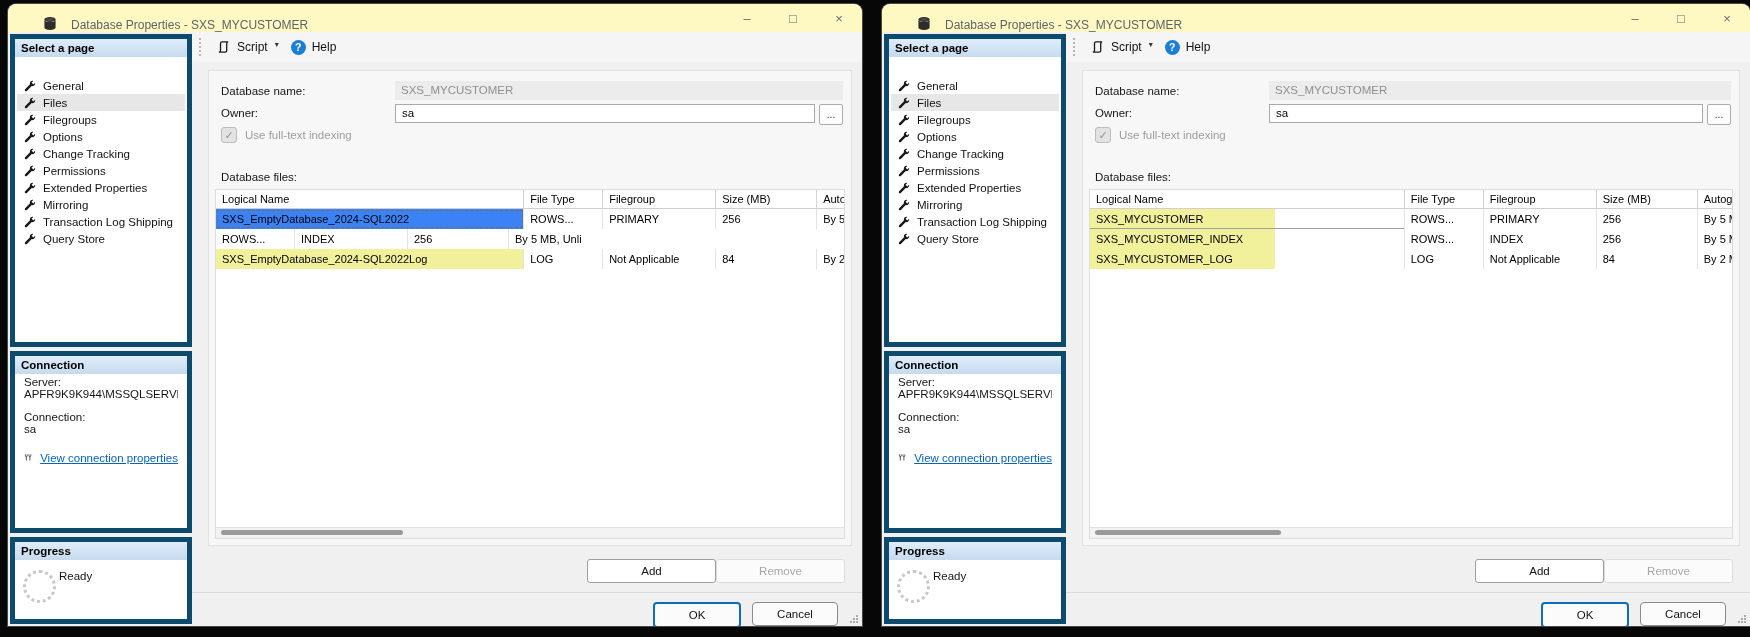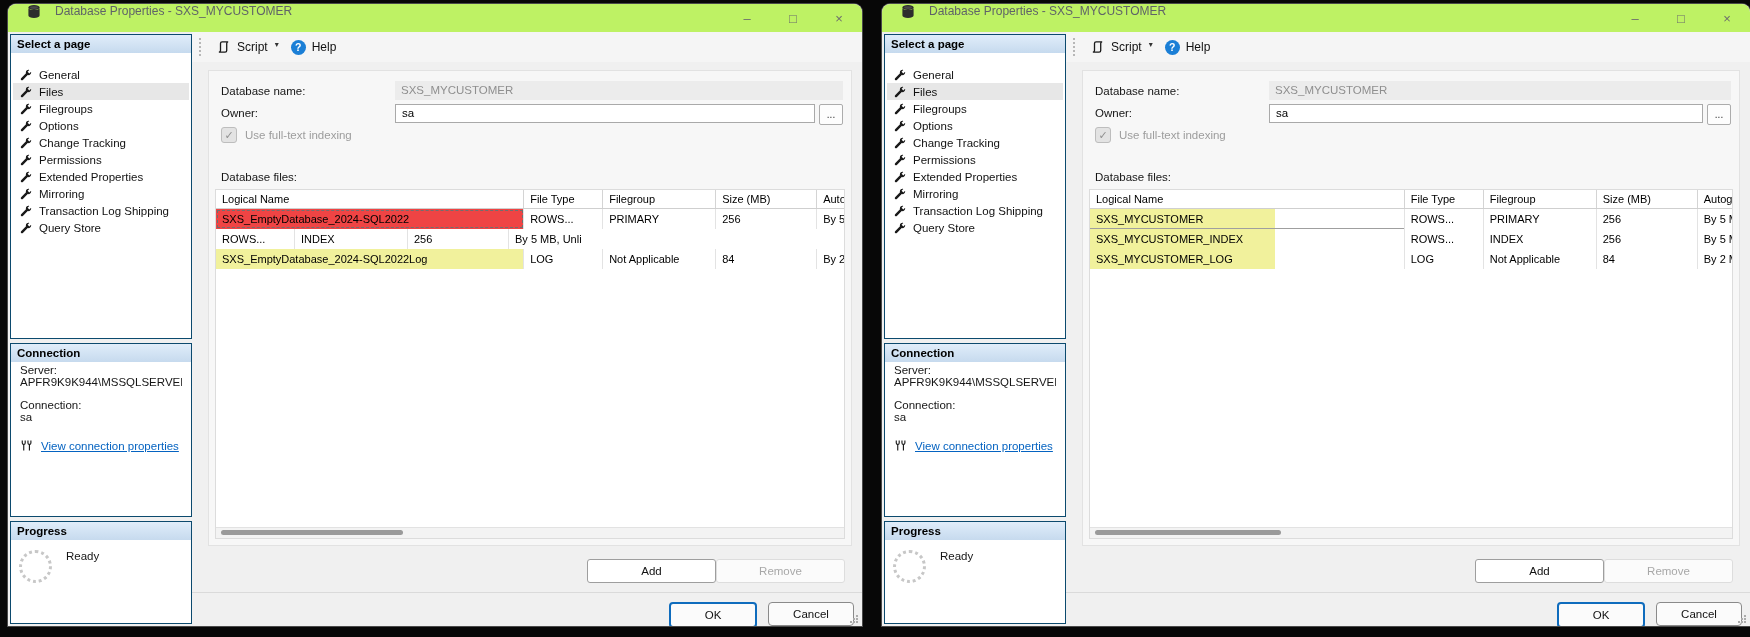--- a/index.html
+++ b/index.html
@@ -4,49 +4,49 @@
 <style>
   html,body{margin:0;padding:0;}
   body{width:1750px;height:637px;background:#070707;position:relative;overflow:hidden;
        font-family:"Liberation Sans",sans-serif;-webkit-font-smoothing:antialiased;}
   .dialog{position:absolute;top:4px;height:622px;background:#f0f0f0;border-radius:8px 8px 0 0;
           box-shadow:0 0 0 1px #4a4a4a;display:flex;flex-direction:column;overflow:hidden;}
   #dlg-left{left:8px;width:854px;}
   #dlg-right{left:882px;width:868px;}
 
   
-  .titlebar{height:28px;flex:0 0 28px;background:#bef264;display:flex;align-items:flex-start;
-            padding-left:18px;border-radius:8px 8px 0 0;}
+  .titlebar{height:28px;flex:0 0 28px;background:#fef9c3;display:flex;align-items:flex-end;
+            padding-left:34px;border-radius:8px 8px 0 0;}
   .title-text{color:#5f6368;font-size:12px;margin-left:13px;white-space:nowrap;}
   .win-controls{margin-left:auto;display:flex;height:100%;}
   .win-btn{width:46px;display:flex;align-items:center;justify-content:center;color:#6d6d6d;
            font-size:13px;cursor:default;}
 
   
   .dlg-body{flex:1;display:flex;min-height:0;}
 
   
   .sidebar{width:182px;flex:0 0 182px;display:flex;flex-direction:column;padding:2px 0 2px 2px;
            background:#f0f0f0;}
-  .sbox{border:1px solid #0c4a6e;background:#ffffff;display:flex;flex-direction:column;overflow:hidden;}
+  .sbox{border:5px solid #0c4a6e;background:#ffffff;display:flex;flex-direction:column;overflow:hidden;}
   .box-header{background:linear-gradient(#e0edfa,#c6daee);font-weight:bold;font-size:11.5px;
               color:#000;padding:3px 6px;flex:0 0 auto;}
   .select-box{height:303px;}
   .conn-box{height:172px;margin-top:4px;}
   .prog-box{flex:1;margin-top:4px;}
-  .page-list{padding:13px 2px;}
+  .page-list{padding:20px 2px;}
   .page-item{display:flex;align-items:center;gap:7px;padding:1px 3px 1px 7px;font-size:11.5px;
              height:15px;color:#111;white-space:nowrap;}
   .page-item.selected{background:#e7e7e7;}
   .conn-body{padding:2px 9px;font-size:11.5px;color:#161616;}
   .clip{white-space:nowrap;overflow:hidden;}
   .conn-sp{margin-top:11px;}
   .link-row{display:flex;align-items:center;gap:8px;margin-top:16px;}
   .link{color:#0563c1;text-decoration:underline;font-size:11.5px;cursor:pointer;white-space:nowrap;}
-  .prog-body{padding:10px 8px;display:flex;align-items:flex-start;gap:14px;font-size:11.5px;color:#161616;}
+  .prog-body{padding:10px 8px;display:flex;align-items:flex-start;gap:3px;font-size:11.5px;color:#161616;}
   .spinner{width:27px;height:27px;border-radius:50%;border:3.5px dotted #c7c7c7;flex:0 0 auto;}
 
   
   .main{flex:1;display:flex;flex-direction:column;min-width:0;}
   .toolbar{height:30px;flex:0 0 30px;display:flex;align-items:center;background:#f5f5f5;
            padding-left:7px;}
   .grip{width:2px;height:18px;border-left:2px dotted #b7b7b7;margin-right:8px;}
   .tb-btn{display:flex;gap:6px;font-size:12px;color:#111;padding:3px 6px;cursor:default;}
   .caret{font-size:8px;color:#333;margin-left:1px;}
   .help-badge{width:15px;height:15px;border-radius:50%;background:#1b7fd6;color:#fff;font-size:10.5px;
@@ -79,34 +79,34 @@
   .td{padding:0 6px;display:flex;align-items:center;font-size:11px;color:#000;white-space:nowrap;
       overflow:hidden;border-right:1px solid #e3e3e3;}
   .th-row .td{border-right:1px solid #d4d4d4;}
   .c-log{width:47%;flex:0 0 47%;}
   .c-ft{width:66px;flex:0 0 66px;}
   .c-fg{width:100px;flex:0 0 100px;}
   .c-sz{width:88px;flex:0 0 88px;}
   .c-ag{flex:1;border-right:none!important;}
   .ylw-full{background:#f1f19c;}
   .ylw-part{background:linear-gradient(90deg,#f1f19c 0 185px,rgba(0,0,0,0) 185px);}
-  .sel-dashed{outline:1px dashed #6f6f6f;outline-offset:-2px;background:#ef4444;}
+  .sel-dashed{outline:1px dashed #6f6f6f;outline-offset:-2px;background:#3b82f6;}
   .sel-underline{box-shadow:inset 0 -1px 0 #9f9f9f;}
   .tbl-rest{flex:1;}
   .hscroll{flex:0 0 10px;position:relative;background:#f3f3f3;border-top:1px solid #e2e2e2;}
   .thumb{position:absolute;left:5px;top:2px;width:29%;height:5px;background:#9a9a9a;border-radius:3px;}
 
   
   .btn{height:22px;display:flex;align-items:center;justify-content:center;font-size:11.5px;
        color:#111;background:#ffffff;border:1px solid #9e9e9e;border-radius:3px;cursor:default;}
   .actions{position:absolute;top:497px;right:17px;display:flex;gap:0;}
   .actions .btn{width:127px;}
   .btn.disabled{color:#a8a8a8;border-color:#dddddd;background:#fbfbfb;}
   .sep{position:absolute;left:0;right:0;top:530px;border-top:1px solid #dadada;}
-  .dlg-actions{position:absolute;top:540px;right:8px;display:flex;gap:11px;}
+  .dlg-actions{position:absolute;top:540px;right:24px;display:flex;gap:11px;}
   .dlg-actions .btn{width:84px;border-radius:4px;background:#fbfbfb;}
   .btn.ok{border:2px solid #0f6cbd;}
   .btn.cancel{border:1px solid #8a8a8a;}
   .grip-corner{position:absolute;right:3px;bottom:2px;}
 </style>
 </head>
 <body>
 
 <div class="dialog" id="dlg-left">
   <div class="titlebar">

